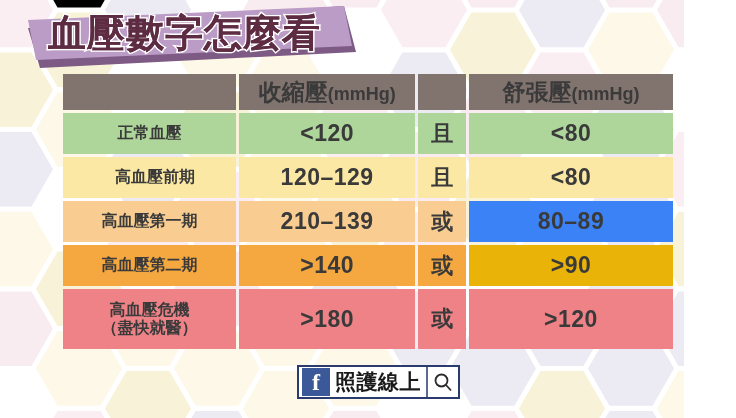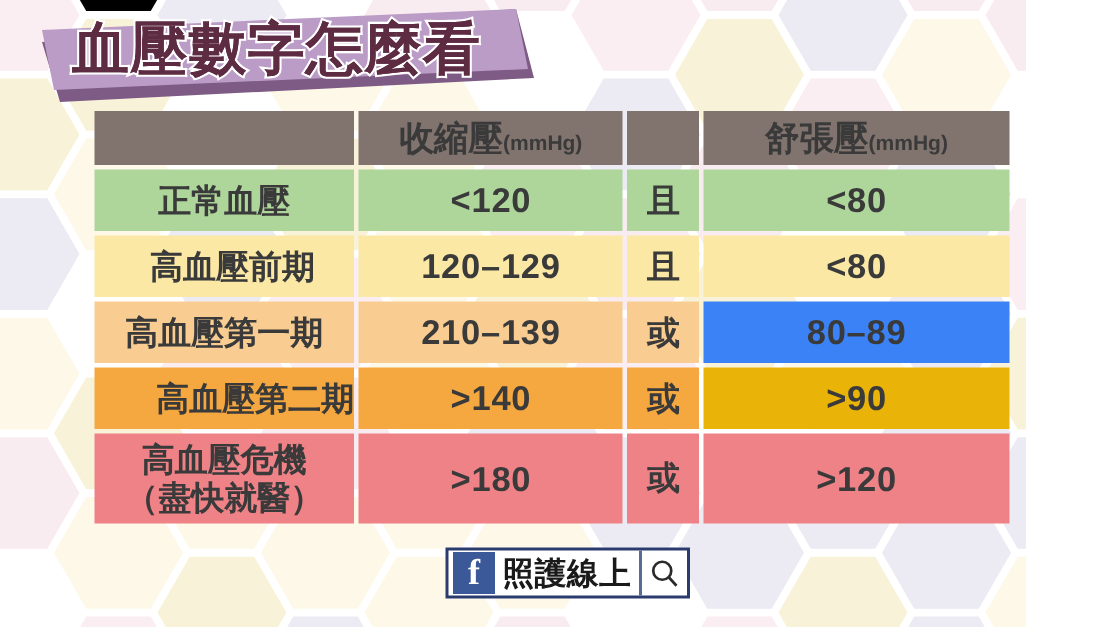--- a/index.html
+++ b/index.html
@@ -88,25 +88,25 @@
   .col-conj   { width: 48px;  }
   .col-dia    { width: 206px; }
 
   tr.hdr td {
     height: 36px;
     background: #81736e;
     color: #ffffff;
     font-size: 23px;
   }
   tr.hdr td.blank { background: #81736e; }
-  .unit { font-size: 14px; }
+  .unit { font-size: 18px; }
 
   tr.r td { height: 41px; font-size: 22px; }
   tr.r.tall td { height: 60px; }
-  tr.r .lbl { font-size: 22px; line-height: 1.15; }
+  tr.r .lbl { font-size: 16px; line-height: 1.15; }
   tr.r .num { font-size: 23px; letter-spacing: 0.5px; }
   tr.r .conj { font-size: 22px; }
 
   
   #footer-badge {
     position: absolute;
     left: 297px;
     top: 365px;
     height: 34px;
     z-index: 3;
@@ -299,21 +299,21 @@
           <td class="conj" style="background: rgb(250, 232, 164);">且</td>
           <td class="num" style="background: rgb(250, 232, 164);">&lt;80</td>
         </tr>
         <tr class="r">
           <td class="lbl" style="background: rgb(249, 205, 146);">高血壓第一期</td>
           <td class="num" style="background: rgb(249, 205, 146);">210–139</td>
           <td class="conj" style="background: rgb(249, 205, 146);">或</td>
           <td class="num" style="background: #3b82f6;">80–89</td>
         </tr>
         <tr class="r">
-          <td class="lbl" style="background: rgb(245, 168, 64); text-align: right;">高血壓第二期</td>
+          <td class="lbl" style="background: rgb(245, 168, 64);">高血壓第二期</td>
           <td class="num" style="background: rgb(245, 168, 64);">&gt;140</td>
           <td class="conj" style="background: rgb(245, 168, 64);">或</td>
           <td class="num" style="background: #eab308;">&gt;90</td>
         </tr>
         <tr class="r tall">
           <td class="lbl" style="background: rgb(239, 130, 135);">
             <div>高血壓危機</div>
             <div>（盡快就醫）</div>
           </td>
           <td class="num" style="background: rgb(239, 130, 135); margin-top: 46px;">&gt;180</td>

